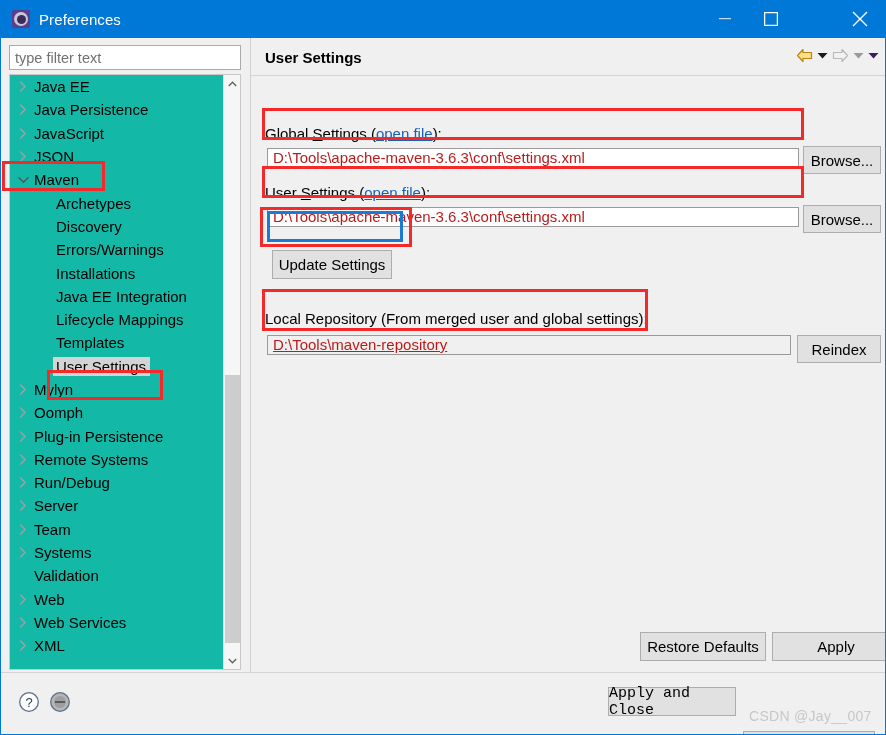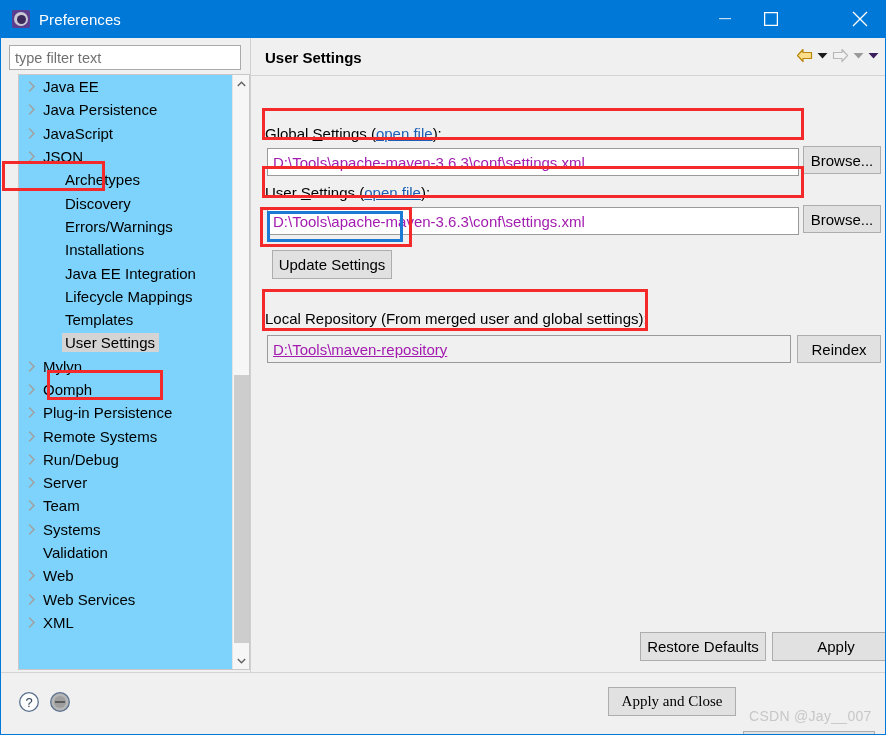--- a/index.html
+++ b/index.html
@@ -74,24 +74,23 @@
     font-size: 14.5px;
     color: #707070;
     padding: 0 5px;
     line-height: 23px;
   }
   #filter-input::placeholder { color: #707070; opacity: 1; }
 
   #tree-pane {
     position: absolute; left: 8px; top: 74px;
     width: 232px; height: 596px;
-    background: #7dd3fc;
+    background: #14b8a6;
     border: 1px solid #c8c8c8;
     overflow: hidden;
-    margin-left: 9px;
   }
   #tree-list {
     position: absolute; left: 0; top: 0;
     width: 213px;
   }
   .tree-item {
     height: 23.3px;
     display: flex; align-items: center;
     font-size: 15px;
     color: #000000;
@@ -157,26 +156,26 @@
   
   .fld-label {
     position: absolute;
     font-size: 15px; color: #000000;
     white-space: nowrap;
   }
   .mnem { text-decoration: underline; }
   .link { color: #1a5fb4; text-decoration: underline; }
   .txtfield {
     position: absolute;
-    height: 28px;
+    height: 20px;
     border: 1px solid #9a9a9a;
     background: #ffffff;
     font-family: "Liberation Sans", sans-serif;
     font-size: 15px;
-    color: #a21caf;
+    color: #b91c1c;
     padding: 0 5px;
     line-height: 26px;
   }
   .txtfield.readonly { background: #f0f0f0; }
   .btn {
     position: absolute;
     background: #e1e1e1;
     border: 1px solid #adadad;
     font-family: "Liberation Sans", sans-serif;
     font-size: 15px;
@@ -200,21 +199,21 @@
   }
   #bottom-sep {
     position: absolute; left: 0; top: 672px;
     width: 249px; height: 1px; background: #d4d4d4;
   }
   #btn-apply-close {
     position: absolute; left: 607px; top: 687px;
     width: 128px; height: 29px;
     background: #e1e1e1; border: 1px solid #adadad;
     font-size: 15px; display: flex; align-items: center; justify-content: center;
-    font-family: Liberation Serif, serif;
+    font-family: Liberation Mono, monospace;
   }
   #btn-cancel {
     position: absolute; left: 742px; top: 687px;
     width: 132px; height: 29px;
     background: #e1e1e1; border: 1px solid #adadad;
     font-size: 15px; display: flex; align-items: center; justify-content: center;
     font-family: "Liberation Sans", sans-serif;
     margin-top: 44px;
   }
 
@@ -300,20 +299,28 @@
           </span>
           <span class="tree-label">JavaScript</span>
         </div>
         <div class="tree-item">
           <span class="tw">
             <svg width="8" height="11" viewBox="0 0 8 11">
               <path d="M1.6 1 L6 5.5 L1.6 10" stroke="#a0a0a0" stroke-width="1.5" fill="none" stroke-linecap="round"></path>
             </svg>
           </span>
           <span class="tree-label">JSON</span>
+        </div>
+        <div class="tree-item">
+          <span class="tw">
+            <svg width="11" height="8" viewBox="0 0 11 8">
+              <path d="M1 1.8 L5.5 6.2 L10 1.8" stroke="#555555" stroke-width="1.5" fill="none" stroke-linecap="round"></path>
+            </svg>
+          </span>
+          <span class="tree-label">Maven</span>
         </div>
         <div class="tree-item child">
           <span class="tree-label">Archetypes</span>
         </div>
         <div class="tree-item child">
           <span class="tree-label">Discovery</span>
         </div>
         <div class="tree-item child">
           <span class="tree-label">Errors/Warnings</span>
         </div>

